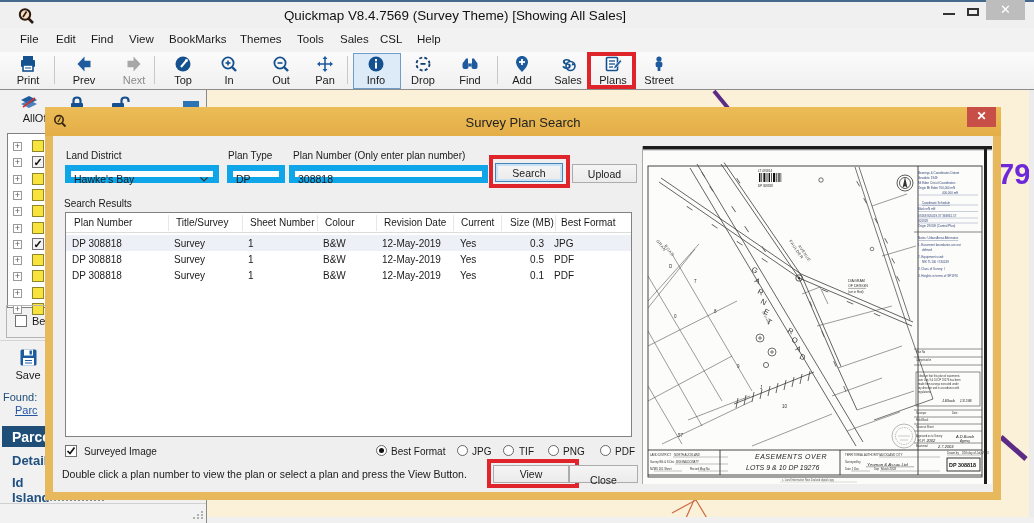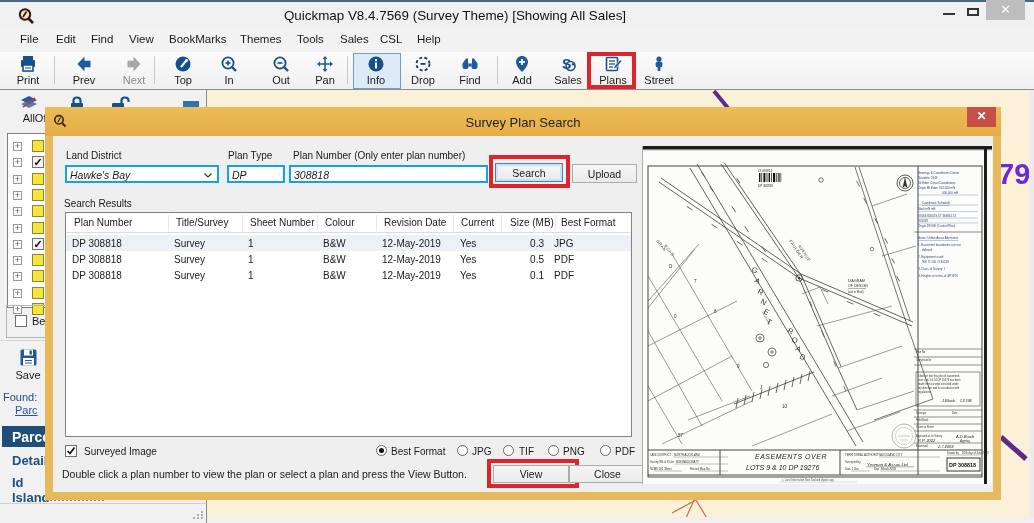--- a/index.html
+++ b/index.html
@@ -31,21 +31,21 @@
 #map79 { left:998px; top:158px; font-size:29px; font-weight:bold; color:#6d28d9; }
 #rightstrip { left:1029px; top:90px; width:5px; height:433px; background:#ececec; }
 #bottomstrip { left:207px; top:517px; width:827px; height:6px; background:#f0f0f0; }
 #gripbox { left:0px; top:503px; width:206px; height:20px; background:#f2f2f2; border-top:1px solid #d0d0d0; }
 
 #dlg { left:45px; top:107px; width:956px; height:393px; background:#e8b95c; }
 #dlgtitle { left:0; top:0; width:956px; height:29px; background:linear-gradient(#ebbc57,#e4ae47); }
 #dlgtitletxt { left:0; top:8px; width:956px; text-align:center; font-size:13px; color:#222; }
 #dlgclose { left:922px; top:0px; width:29px; height:20px; background:#c84f48; color:#fff; text-align:center; font-size:12px; line-height:19px; font-weight:bold; }
 #dlgbody { left:8px; top:29px; width:940px; height:356px; background:#efefef; font-size:10px; }
-.inp { position:absolute; background:#fff; border:2px solid #0ea5e9; font-size:10.5px; padding:2px 3px;font-style:italic; }
+.inp { position:absolute; background:#fff; border:6px solid #0ea5e9; font-size:10.5px; padding:2px 3px; }
 .btn { position:absolute; background:linear-gradient(#f5f5f5,#ebebeb); border:1px solid #acacac; text-align:center; font-size:10.5px; }
 .redbox { position:absolute; border:4px solid #e0242b; }
 
 #tbl { left:12px; top:76px; width:567px; height:225px; background:#fff; border:1px solid #828282; }
 .th { position:absolute; top:0px; height:19px; padding:4px 0 0 8px; font-size:10px; white-space:nowrap; }
 .hsep { position:absolute; top:2px; width:1px; height:16px; background:#e7e7e7; }
 .td { position:absolute; height:16px; padding-top:3px; font-size:10px; white-space:nowrap; }
 .radio { position:absolute; width:11px; height:11px; border:1px solid #666; border-radius:50%; background:#fff; }
 .radio.sel::after { content:""; position:absolute; left:2px; top:2px; width:5px; height:5px; border-radius:50%; background:#111; }
 .rlbl { position:absolute; font-size:10px; }
@@ -378,21 +378,21 @@
       <div class="rlbl" style="left:419px;top:310px">JPG</div>
   <div class="radio" style="left:450px;top:309px"></div>
       <div class="rlbl" style="left:466px;top:310px">TIF</div>
   <div class="radio" style="left:495px;top:309px"></div>
       <div class="rlbl" style="left:510px;top:310px">PNG</div>
   <div class="radio" style="left:547px;top:309px"></div>
       <div class="rlbl" style="left:562px;top:310px">PDF</div>
   <div class="abs" style="left:9px;top:332px;font-size:10.5px">Double click a plan number to view the plan or select a plan and press the View Button.</div>
   <div class="abs redbox" style="left:434px;top:323px;width:92px;height:29px"></div>
   <div class="abs btn" style="left:440px;top:329px;width:76px;height:18px;padding-top:2px">View</div>
-  <div class="abs btn" style="left:516px;top:329px;width:77px;height:18px;padding-top:2px">Close</div>
+  <div class="abs btn" style="left:516px;top:329px;width:69px;height:18px;padding-top:8px">Close</div>
 
   <svg class="abs" id="plan" style="left:589px;top:10px" width="350" height="338" viewBox="0 0 350 338" font-family="Liberation Sans, sans-serif">
     <rect x="0" y="0" width="350" height="338" fill="#fcfcfa"></rect>
     <rect x="0" y="0" width="350" height="3.5" fill="#1c1c1c"></rect>
     <rect x="0" y="3.5" width="350" height="1" fill="#888" opacity="0.6"></rect>
     <rect x="342" y="0" width="3" height="338" fill="#1c1c1c"></rect>
     <rect x="0" y="0" width="1" height="338" fill="#aaa"></rect>
 
     <g fill="none" stroke="#333" stroke-width="0.9">
       <rect x="6" y="20" width="334" height="311"></rect>

